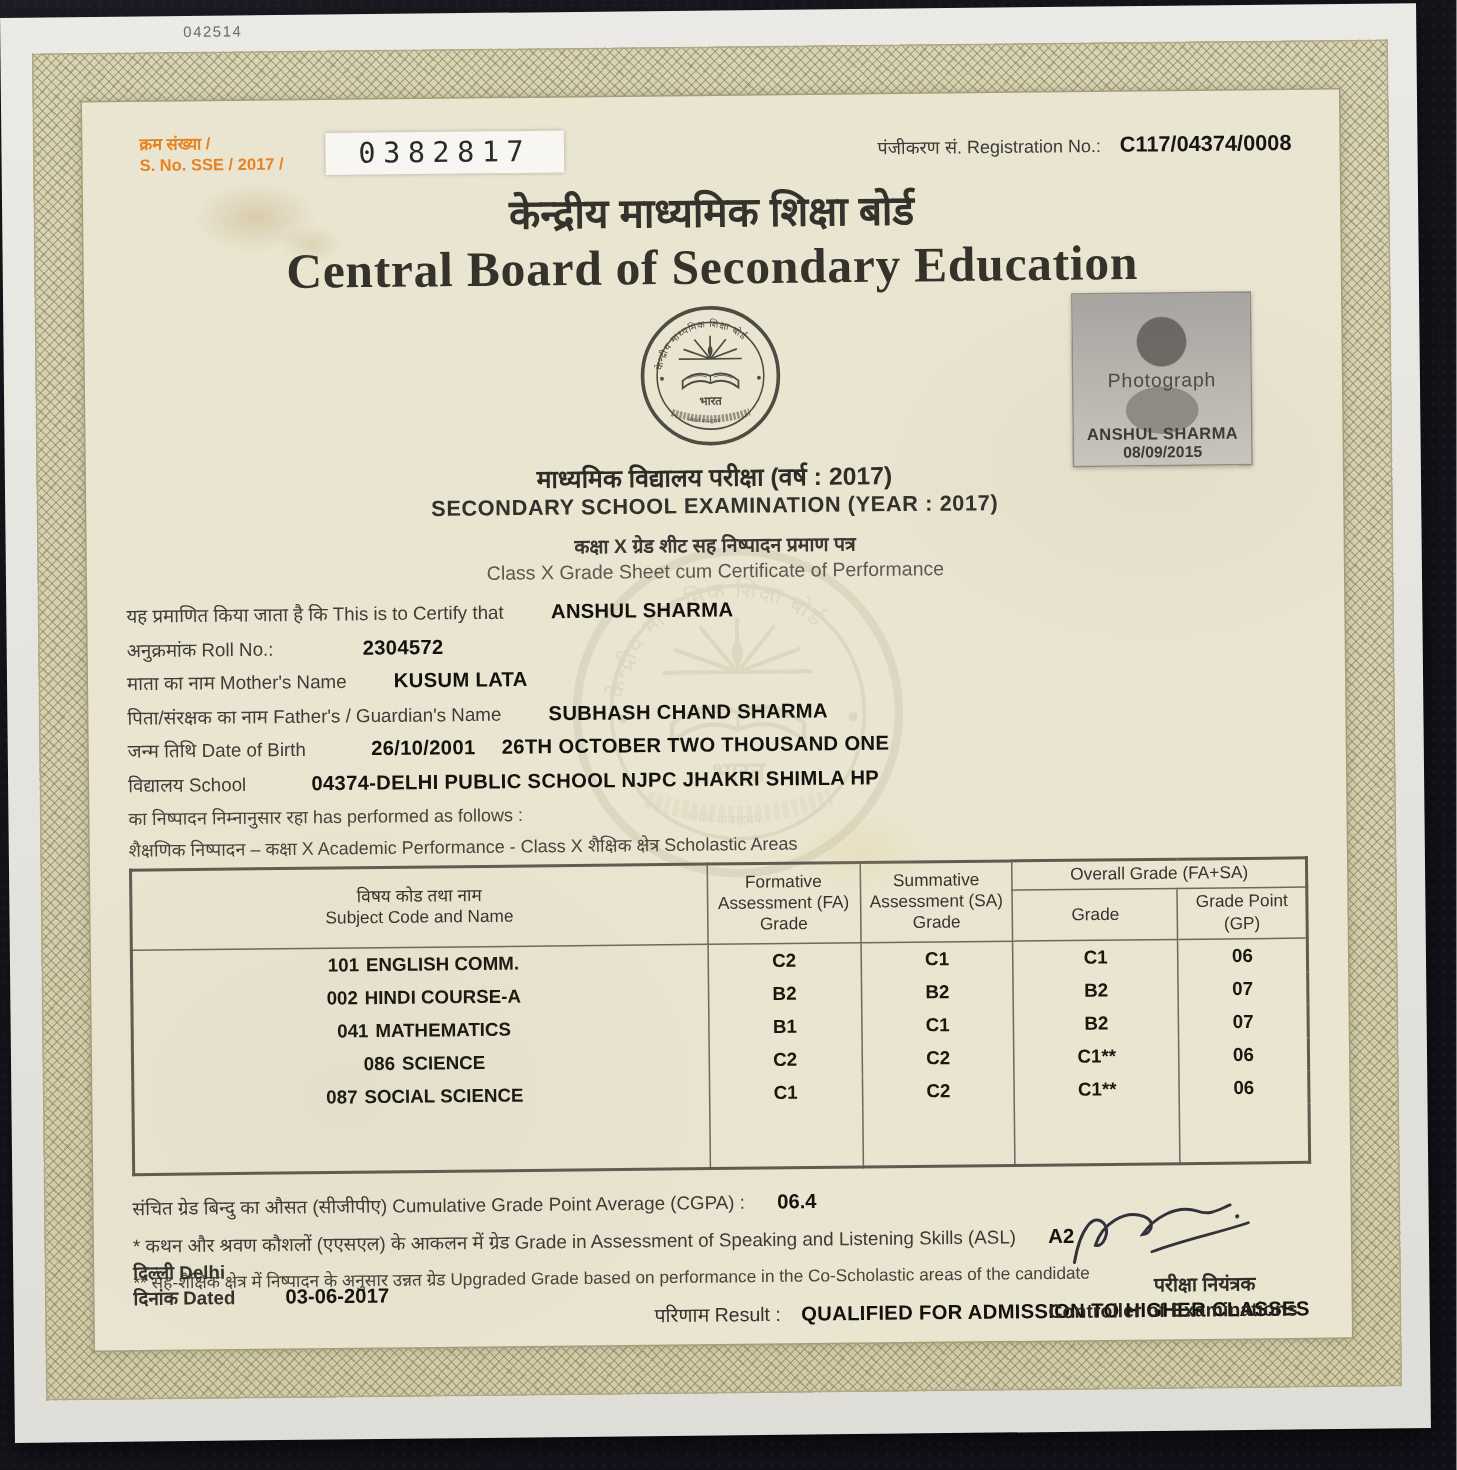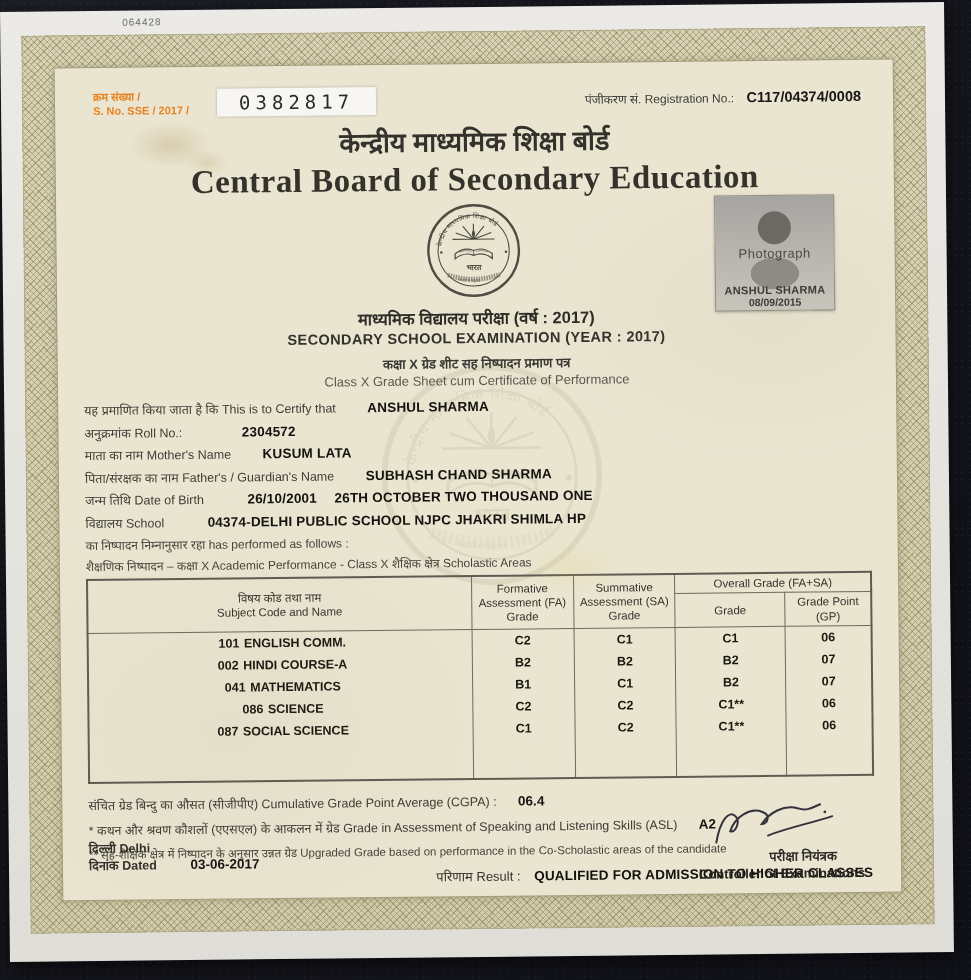--- a/index.html
+++ b/index.html
@@ -160,21 +160,21 @@
       <path d="M28 90 Q60 101 92 90" stroke-width="6" stroke-dasharray="2 1.2" opacity=".55"></path>
       <path id="arcB" d="M30 94 Q60 104 90 94" stroke="none"></path>
       <text font-size="4.5" fill="currentColor" stroke="none">
         <textPath href="#arcB" startOffset="18%">असतो मा सद्गमय</textPath>
       </text>
     </g>
   </defs>
 </svg>
 
 <div class="paper">
-  <div class="print-no">064428</div>
+  <div class="print-no">042514</div>
 
   <div class="frame">
     <div class="inner">
 
       <svg class="watermark" width="230" height="230" viewBox="0 0 120 120">
         <use href="#cbse-logo"></use>
       </svg>
 
       <div class="content">
 

